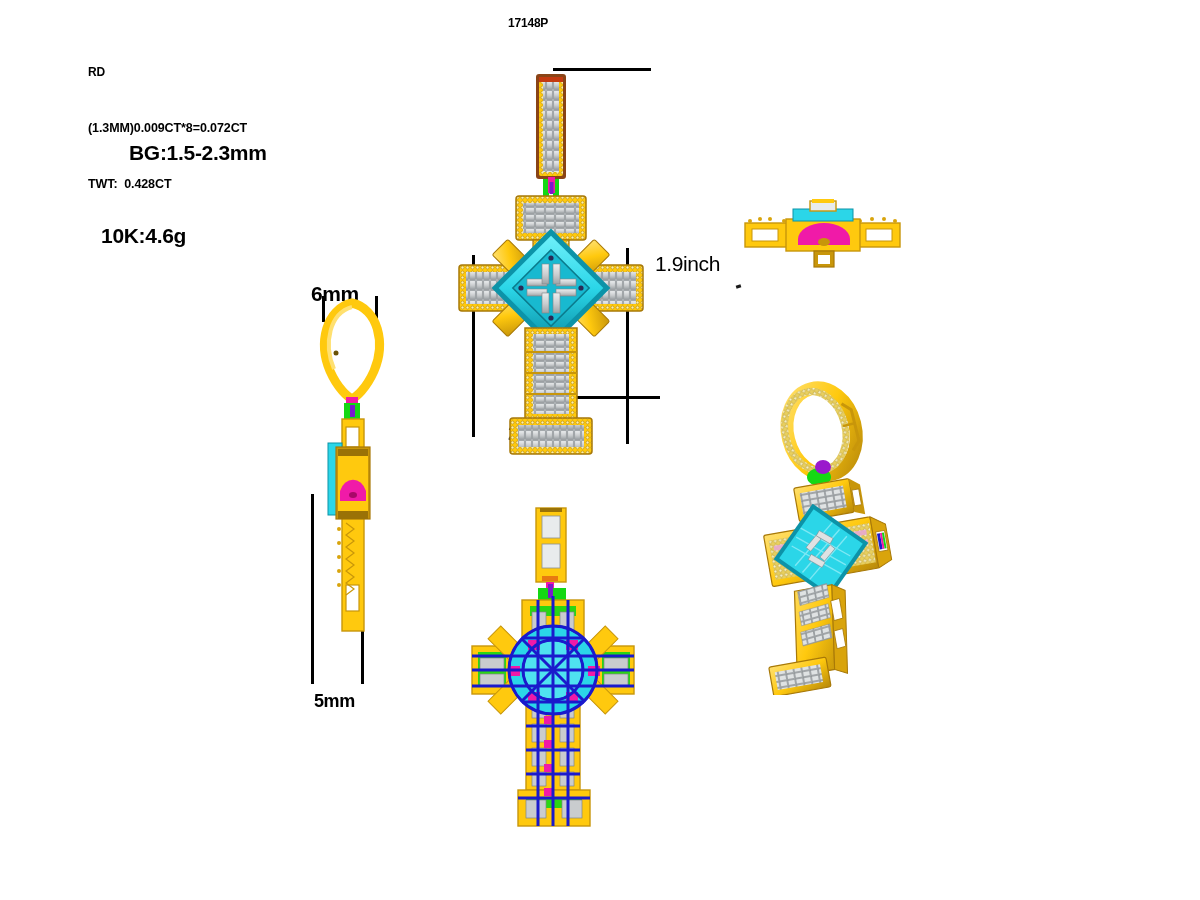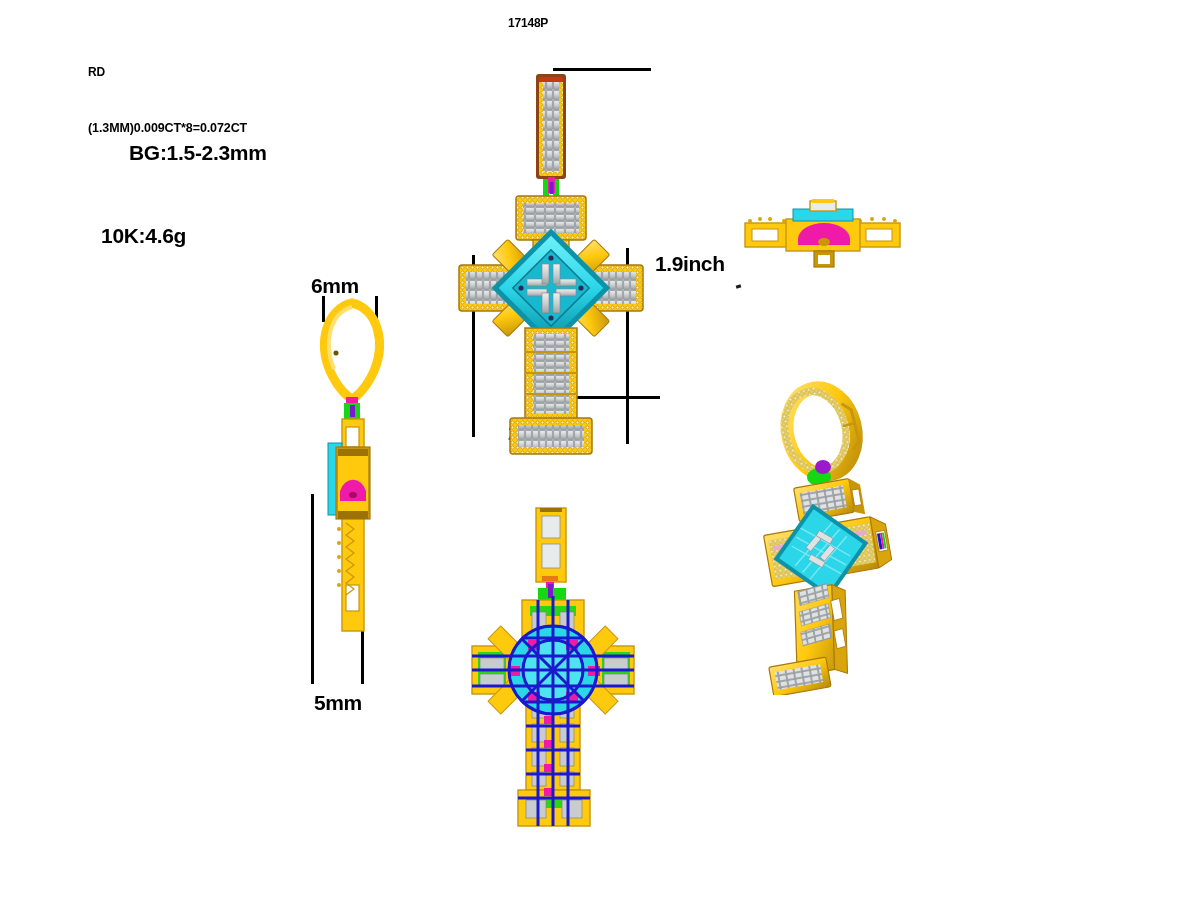--- a/index.html
+++ b/index.html
@@ -53,37 +53,37 @@
   }
   .title-label {
     left: 508px;
     top: 16px;
     font-size: 12px;
     font-weight: bold;
     letter-spacing: -0.2px;
   }
   .dim-6mm {
     left: 311px;
-    top: 274px;
+    top: 282px;
     font-size: 21px;
     font-weight: bold;
     letter-spacing: -0.4px;
   }
   .dim-5mm {
     left: 314px;
     top: 691px;
-    font-size: 21px;
+    font-size: 18px;
     font-weight: bold;
     letter-spacing: -0.4px;
   }
   .dim-19inch {
     left: 655px;
     top: 252px;
     font-size: 21px;
-    font-weight: bold;
+    font-weight: normal;
     letter-spacing: -0.4px;
   }
   .dim-233mm {
     left: 508px;
     top: 421px;
     font-size: 21px;
     font-weight: bold;
     letter-spacing: -0.4px;
   }
 
@@ -98,20 +98,21 @@
   }
 </style>
 </head>
 <body>
 
 <div class="canvas">
 
   <div class="abs spec-block">
     <div class="rd-head">RD</div>
     <div>(1.3MM)0.009CT*8=0.072CT</div>
+    <div>TWT:  0.428CT</div>
   </div>
 
   <div class="abs bg-label">BG:1.5-2.3mm</div>
   <div class="abs karat-label">10K:4.6g</div>
   <div class="abs title-label">17148P</div>
 
   <div class="abs dim-6mm">6mm</div>
   <div class="abs dim-5mm">5mm</div>
   <div class="abs dim-19inch">1.9inch</div>
   <div class="abs dim-233mm">23.3mm</div>

